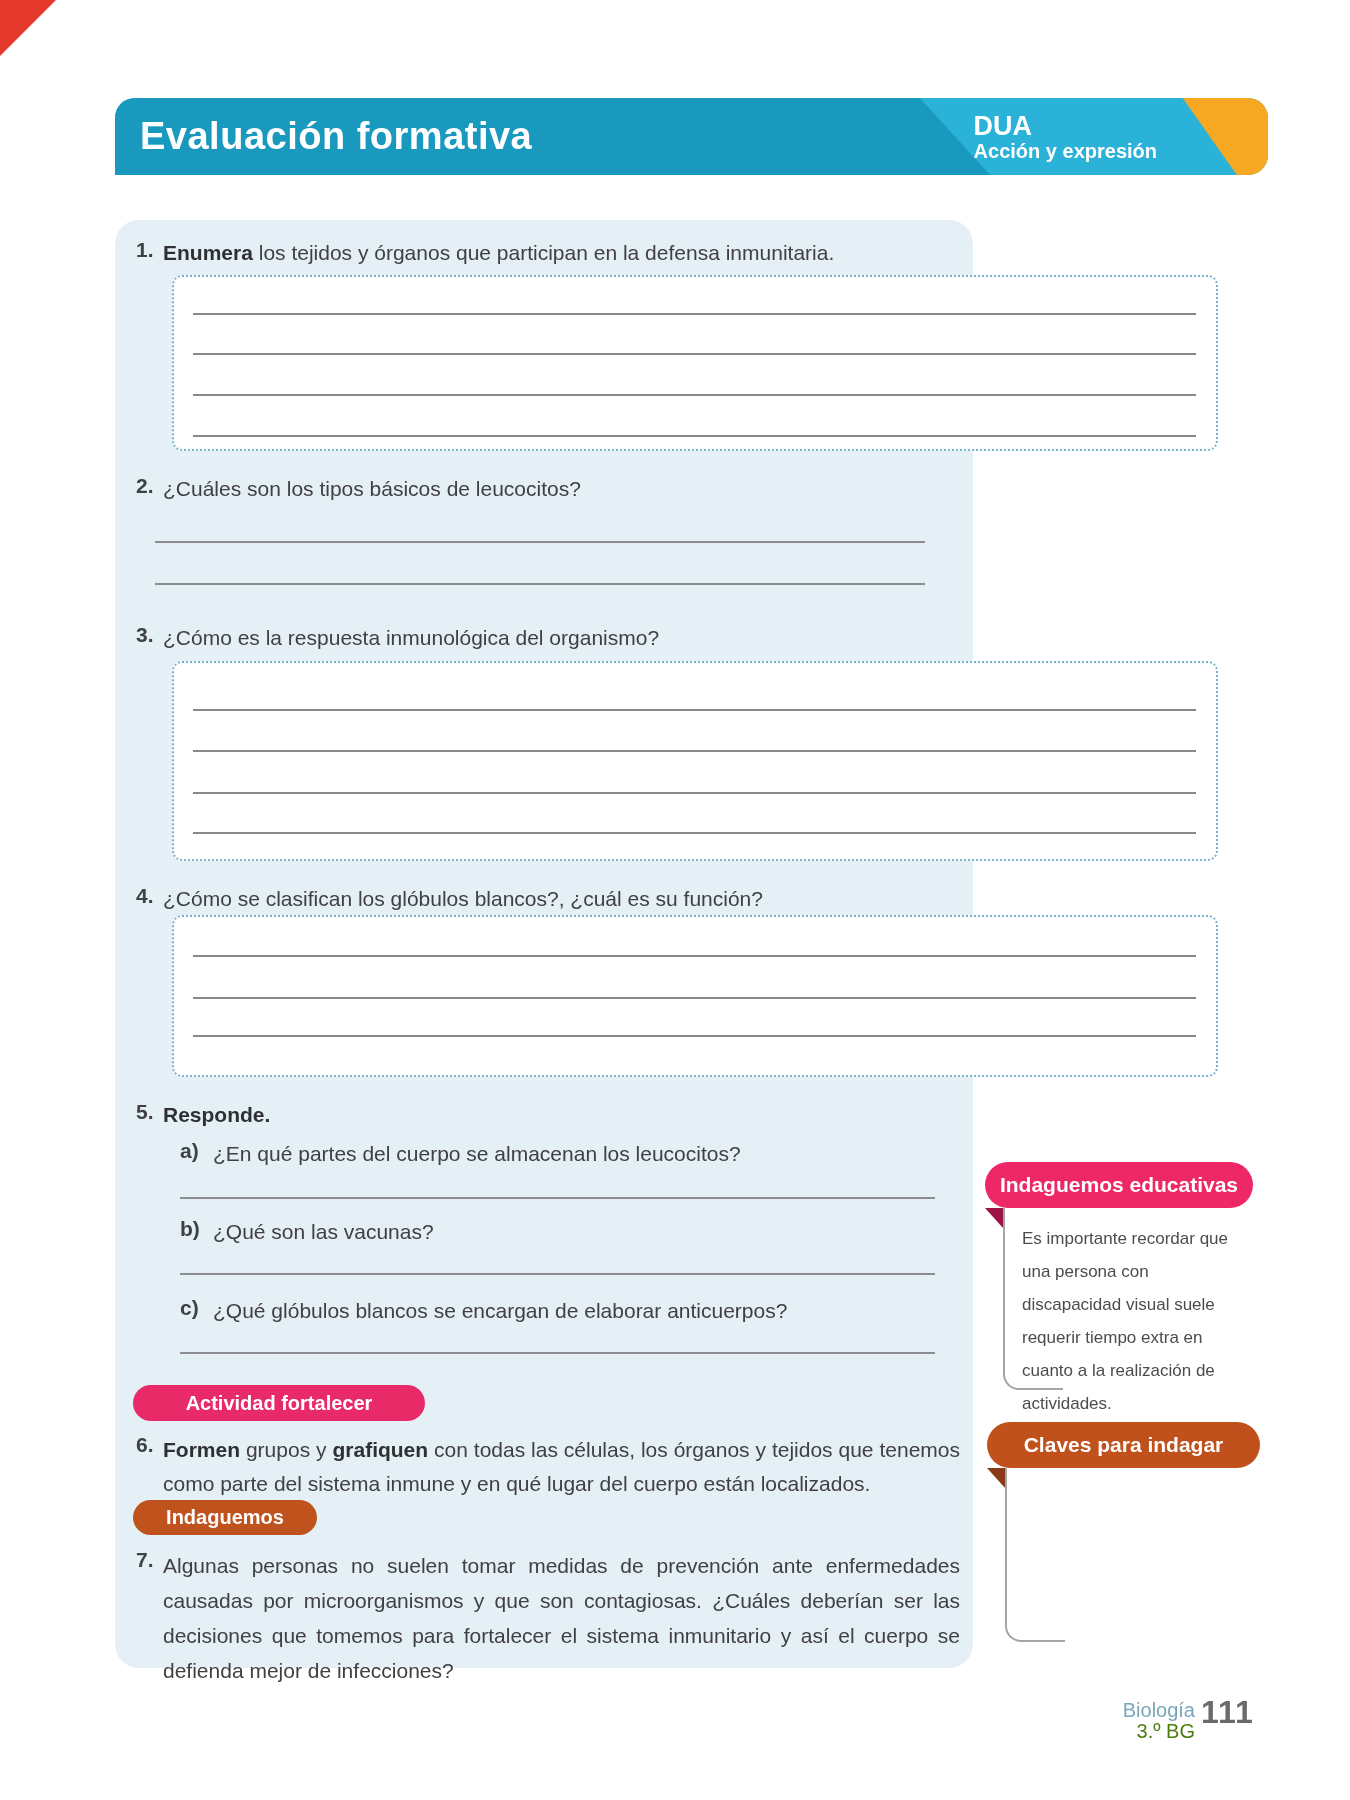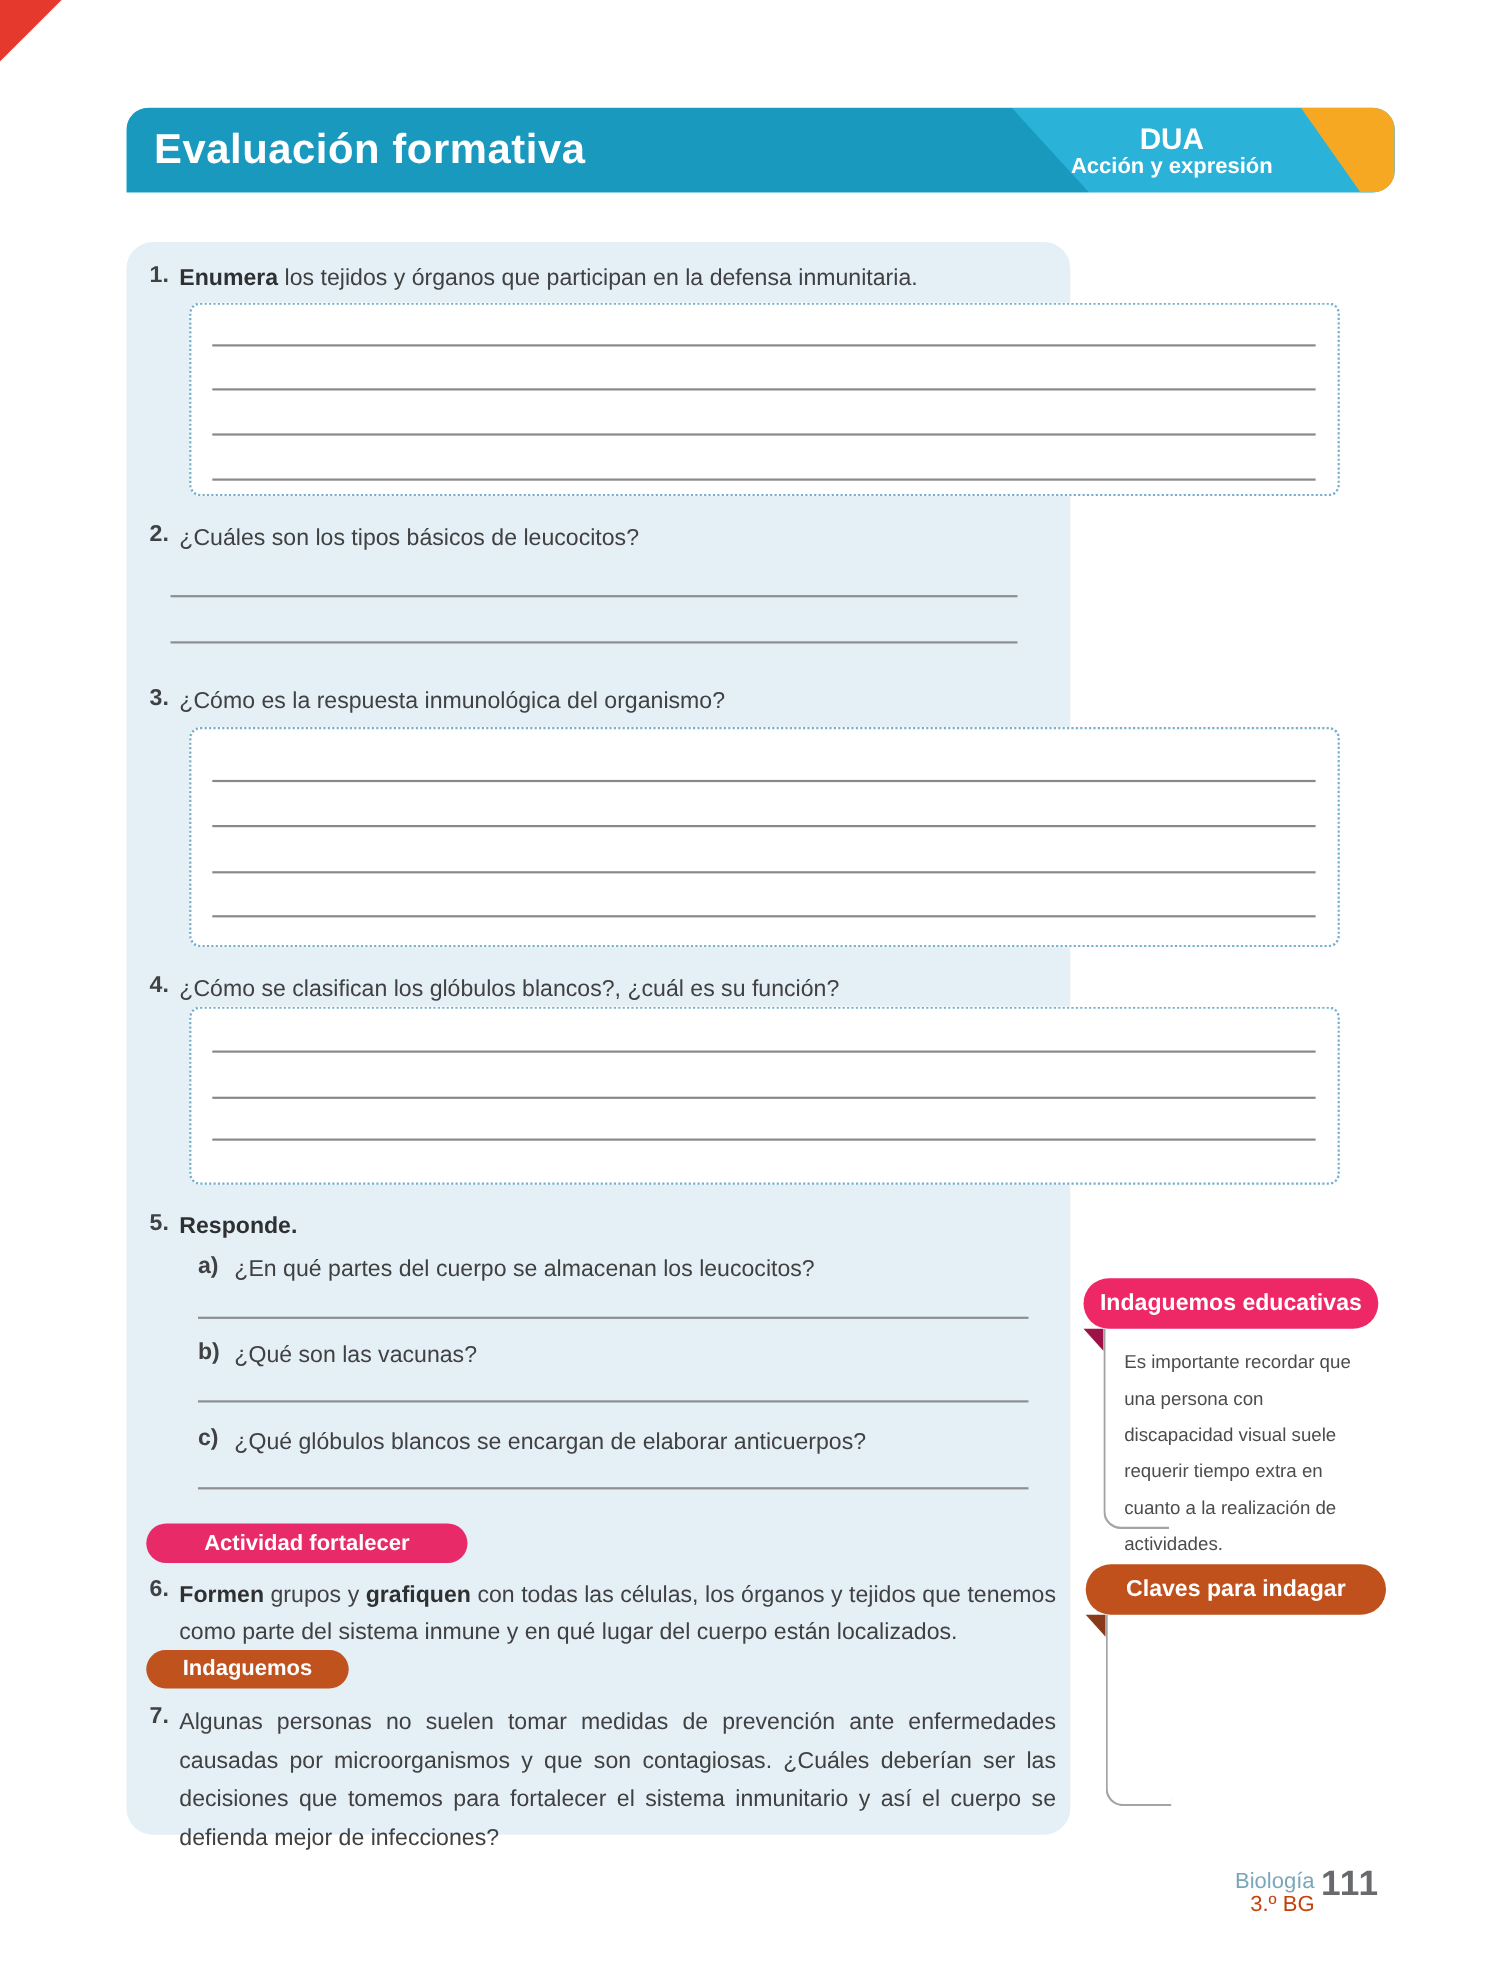--- a/index.html
+++ b/index.html
@@ -13,21 +13,21 @@
   
   .header{position:absolute;left:115px;top:98px;width:1153px;height:77px;
           background:#2bb2d8;border-radius:20px 20px 20px 0;overflow:hidden;}
   .header-teal{position:absolute;inset:0;background:#1a99bf;
           clip-path:polygon(0 0,69.8% 0,75.9% 100%,0 100%);}
   .header-orange{position:absolute;inset:0;background:#f7a823;
           clip-path:polygon(92.6% 0,100% 0,100% 100%,97.3% 100%);}
   .header-title{position:absolute;left:25px;top:0;height:100%;display:flex;align-items:center;
           color:#ffffff;font-size:38px;font-weight:bold;letter-spacing:.5px;}
   .dua{position:absolute;right:111px;top:0;height:100%;display:flex;flex-direction:column;
-          justify-content:center;align-items:center;color:#fff;}
+          justify-content:center;align-items:flex-start;color:#fff;}
   .dua-main{font-size:27px;font-weight:bold;line-height:28px;}
   .dua-sub{font-size:20px;font-weight:bold;line-height:22px;}
 
   
   .panel{position:absolute;left:115px;top:220px;width:858px;height:1448px;
          background:#e4f0f6;border-radius:24px;}
 
   .qnum{position:absolute;font-size:21px;font-weight:bold;color:#3f4143;}
   .qtext{position:absolute;font-size:21px;color:#414042;line-height:30px;}
   .qtext b{color:#2f3032;}
@@ -47,21 +47,21 @@
   .sbadge.pink{background:#ee2766;}
   .sbadge.rust{background:#c0511d;}
   .fold{position:absolute;width:0;height:0;border-left:18px solid transparent;z-index:1;}
   .lline{position:absolute;border-left:2px solid #a2a4a6;border-bottom:2px solid #a2a4a6;
          border-bottom-left-radius:16px;}
   .sbody{position:absolute;font-size:17px;color:#4b4c4e;line-height:33px;}
 
   .footer-subject{position:absolute;left:1045px;top:1700px;width:150px;text-align:right;
           font-size:20px;color:#79a7b8;line-height:20px;}
   .footer-grade{position:absolute;left:1045px;top:1721px;width:150px;text-align:right;
-          font-size:20px;color:#c2410c;line-height:20px;}
+          font-size:20px;color:#4d7c0f;line-height:20px;}
   .footer-page{position:absolute;left:1201px;top:1694px;font-size:32px;font-weight:bold;
           color:#696a6d;letter-spacing:1px;}
 </style>
 </head>
 <body>
 
 <div class="page">
 
   <div class="corner"></div>
 

